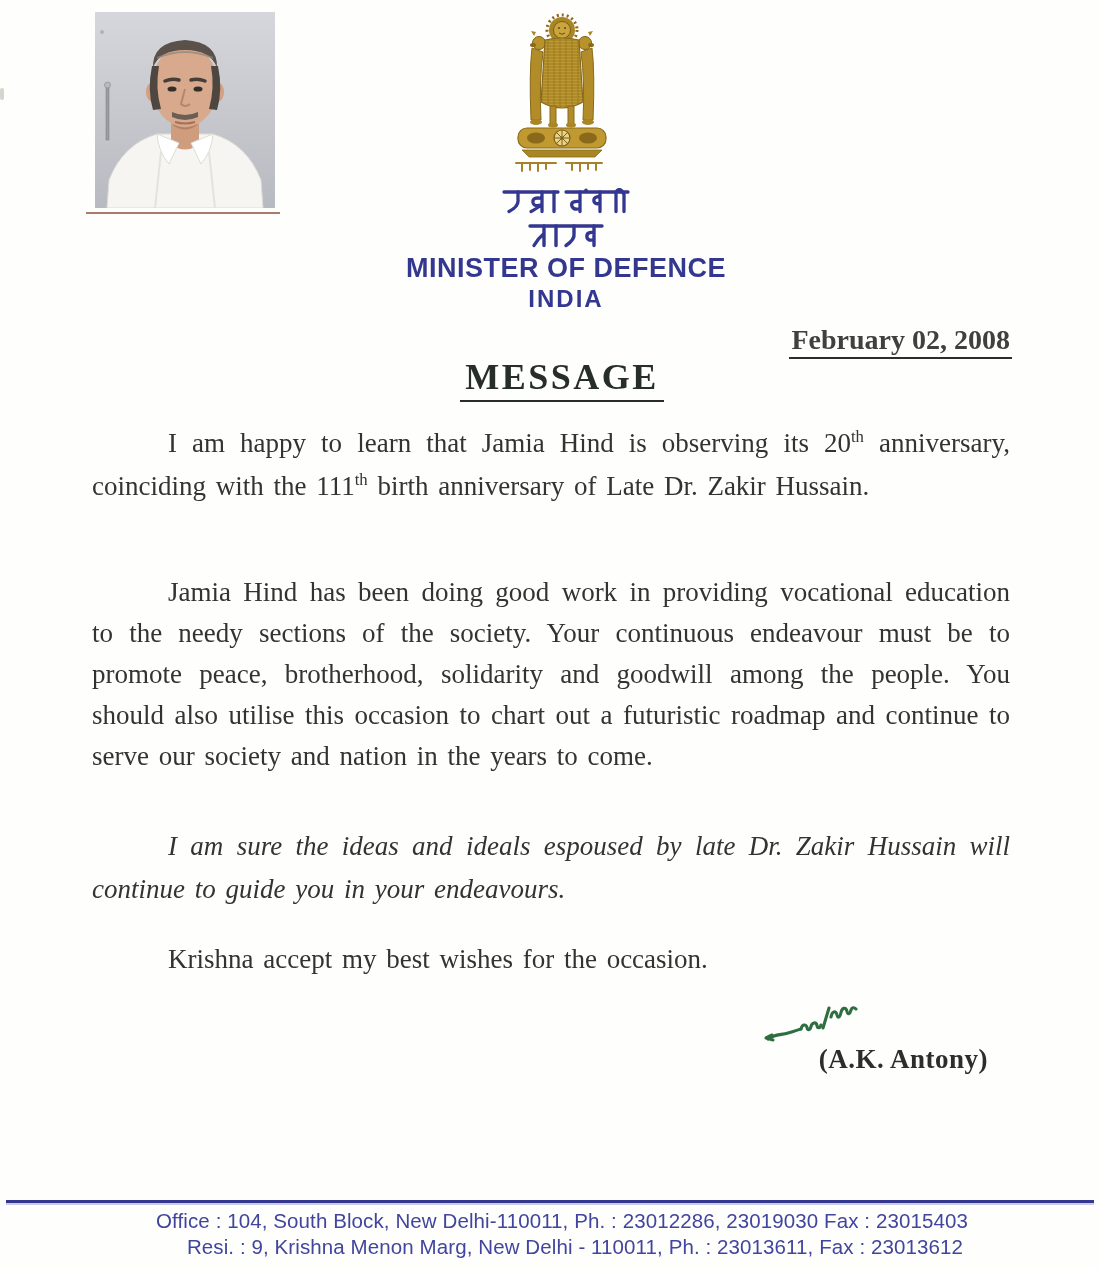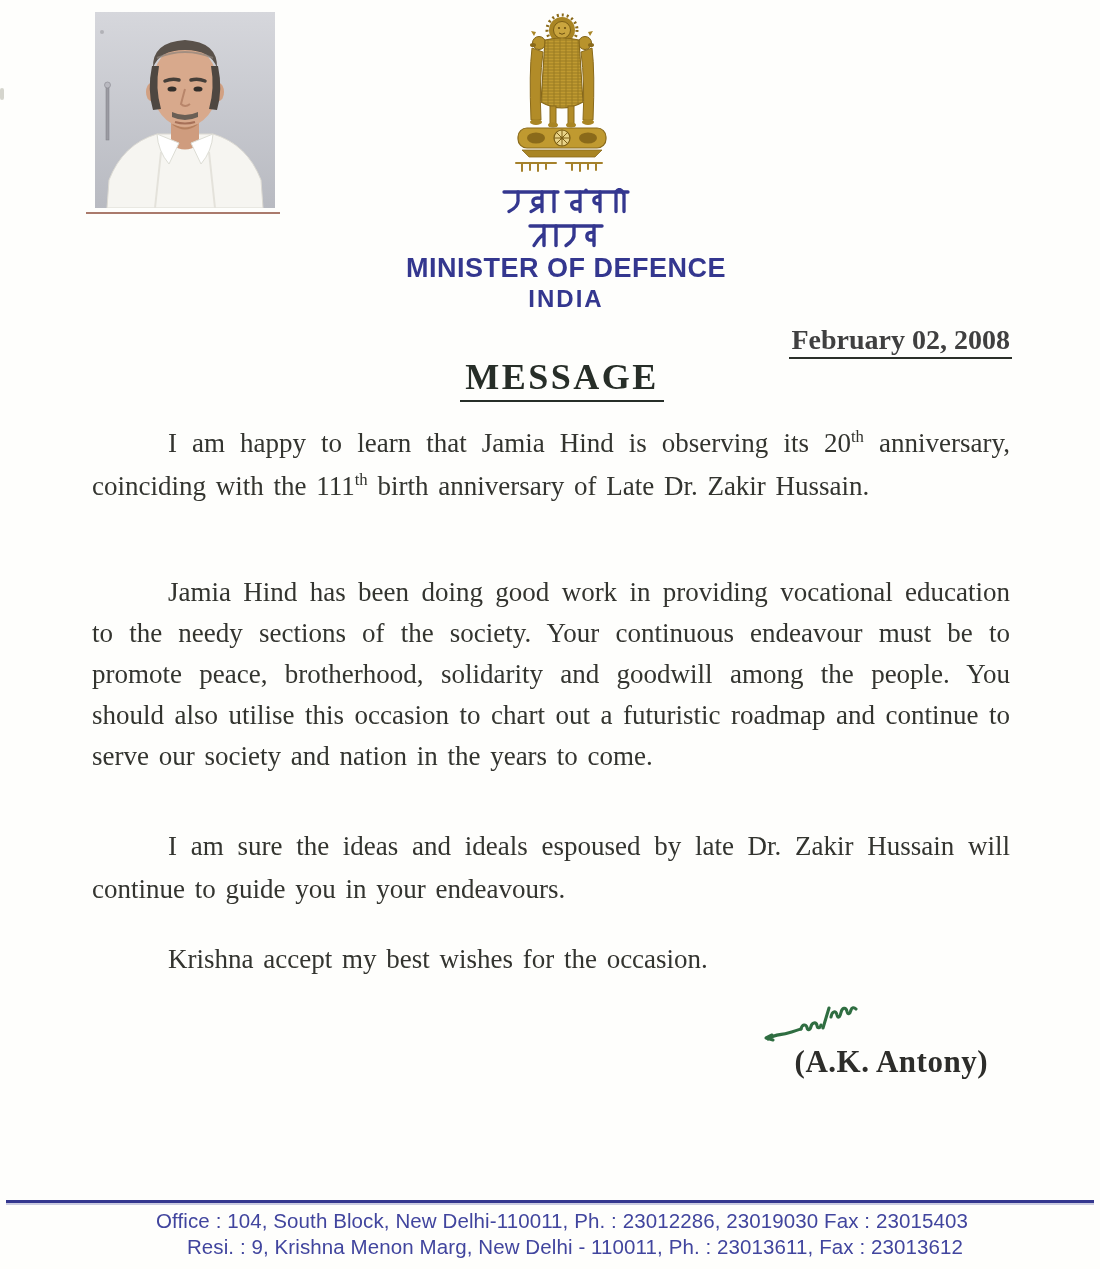--- a/index.html
+++ b/index.html
@@ -25,26 +25,26 @@
   .date-line{position:absolute;right:88px;top:324px;font-size:28px;font-weight:bold;
     color:#404040;border-bottom:2.5px solid #2a2f28;padding:0 2px 1px 2px;}
   .msg-heading{position:absolute;left:12px;top:356px;width:1100px;text-align:center;}
   .msg-heading span{display:inline-block;font-size:36px;font-weight:bold;color:#272e28;
     letter-spacing:2.5px;border-bottom:2.5px solid #272e28;padding:0 5px 2px 5px;}
   
   .para{position:absolute;left:80px;width:918px;font-size:27px;line-height:43px;
     text-align:justify;word-spacing:3px;text-indent:76px;color:#33342f;margin:12px;}
   .p1{top:410px;}
   .p2{top:560px;line-height:41px;}
-  .p3{top:813px;}
+  .p3{top:813px;font-style:italic;}
   .p4{top:926px;}
   .para sup{font-size:0.62em;line-height:0;}
   
   .sig-scribble{position:absolute;left:764px;top:998px;width:104px;height:46px;}
-  .sig-name{position:absolute;right:112px;top:1044px;font-size:31px;font-weight:bold;
+  .sig-name{position:absolute;right:112px;top:1044px;font-size:27px;font-weight:bold;
     color:#2d2d2a;letter-spacing:.5px;}
   
   .footer-rule{position:absolute;left:6px;top:1200px;width:1088px;height:3px;
     background:#34378f;box-shadow:0 2px 0 rgba(52,55,143,.25);}
   .footer-text{position:absolute;left:12px;width:1100px;text-align:center;
     font-family:"Liberation Sans","DejaVu Sans",sans-serif;font-size:20.5px;
     font-weight:500;color:#41459e;letter-spacing:.1px;}
   .ft1{top:1209px;}
   .ft2{top:1235px;margin-left:13px;}
   

